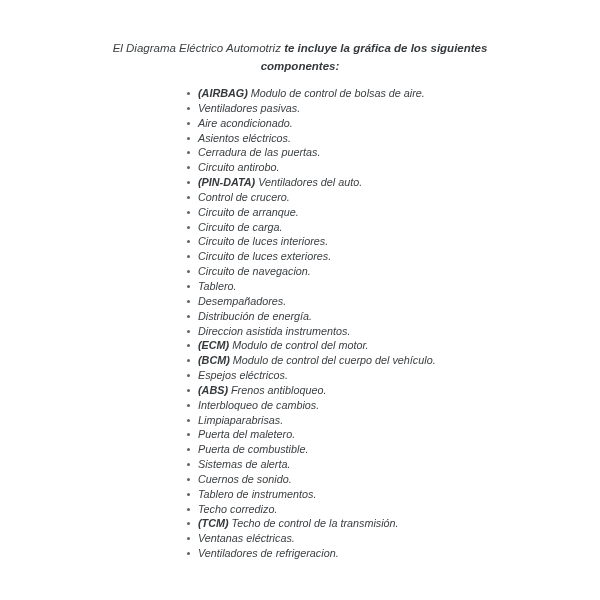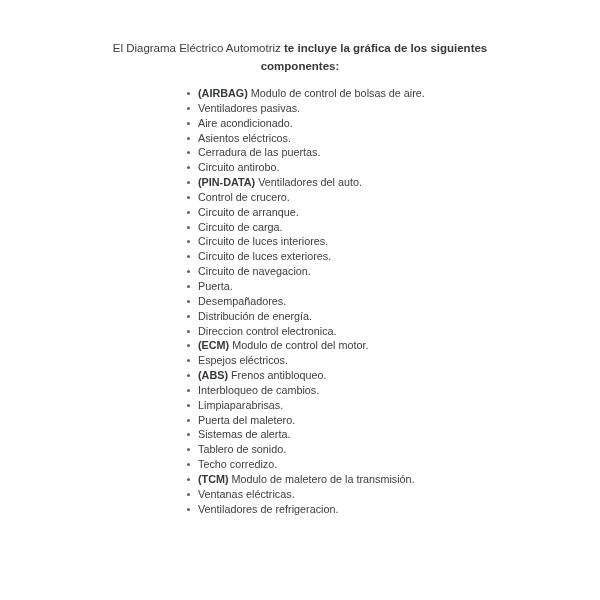--- a/index.html
+++ b/index.html
@@ -8,20 +8,21 @@
     background: #ffffff;
   }
   .page {
     position: relative;
     width: 600px;
     height: 600px;
     background: #ffffff;
     overflow: hidden;
     font-family: "Liberation Sans", sans-serif;
     color: #3c4043;
+    font-style: italic;
   }
   .title {
     padding-top: 40px;
     text-align: center;
     font-size: 11.5px;
     line-height: 17.5px;
     font-weight: 400;
     color: #3c4043;
   }
   .title strong {
@@ -128,44 +129,48 @@
     </li>
 
     <li>
       
       <span class="txt">Circuito de navegacion.</span>
     </li>
 
 
     <li>
       
-      <span class="txt">Puerta.</span>
+      <span class="txt">Tablero.</span>
     </li>
 
     <li>
       
       <span class="txt">Desempañadores.</span>
     </li>
 
     <li>
       
       <span class="txt">Distribución de energía.</span>
     </li>
 
 
     <li>
       
-      <span class="txt">Direccion control electronica.</span>
+      <span class="txt">Direccion asistida instrumentos.</span>
     </li>
 
     <li>
       <span class="tag">(ECM)</span>
       <span class="txt">Modulo de control del motor.</span>
     </li>
 
+    <li>
+      <span class="tag">(BCM)</span>
+      <span class="txt">Modulo de control del cuerpo del vehículo.</span>
+    </li>
 
     <li>
       
       <span class="txt">Espejos eléctricos.</span>
     </li>
 
     <li>
       <span class="tag">(ABS)</span>
       <span class="txt">Frenos antibloqueo.</span>
     </li>
@@ -178,40 +183,48 @@
     <li>
       
       <span class="txt">Limpiaparabrisas.</span>
     </li>
 
     <li>
       
       <span class="txt">Puerta del maletero.</span>
     </li>
 
+    <li>
+      
+      <span class="txt">Puerta de combustible.</span>
+    </li>
 
     <li>
       
       <span class="txt">Sistemas de alerta.</span>
     </li>
 
     <li>
       
-      <span class="txt">Tablero de sonido.</span>
-    </li>
-
+      <span class="txt">Cuernos de sonido.</span>
+    </li>
+
+    <li>
+      
+      <span class="txt">Tablero de instrumentos.</span>
+    </li>
 
     <li>
       
       <span class="txt">Techo corredizo.</span>
     </li>
 
     <li>
       <span class="tag">(TCM)</span>
-      <span class="txt">Modulo de maletero de la transmisión.</span>
+      <span class="txt">Techo de control de la transmisión.</span>
     </li>
 
     <li>
       
       <span class="txt">Ventanas eléctricas.</span>
     </li>
 
     <li>
       
       <span class="txt">Ventiladores de refrigeracion.</span>

